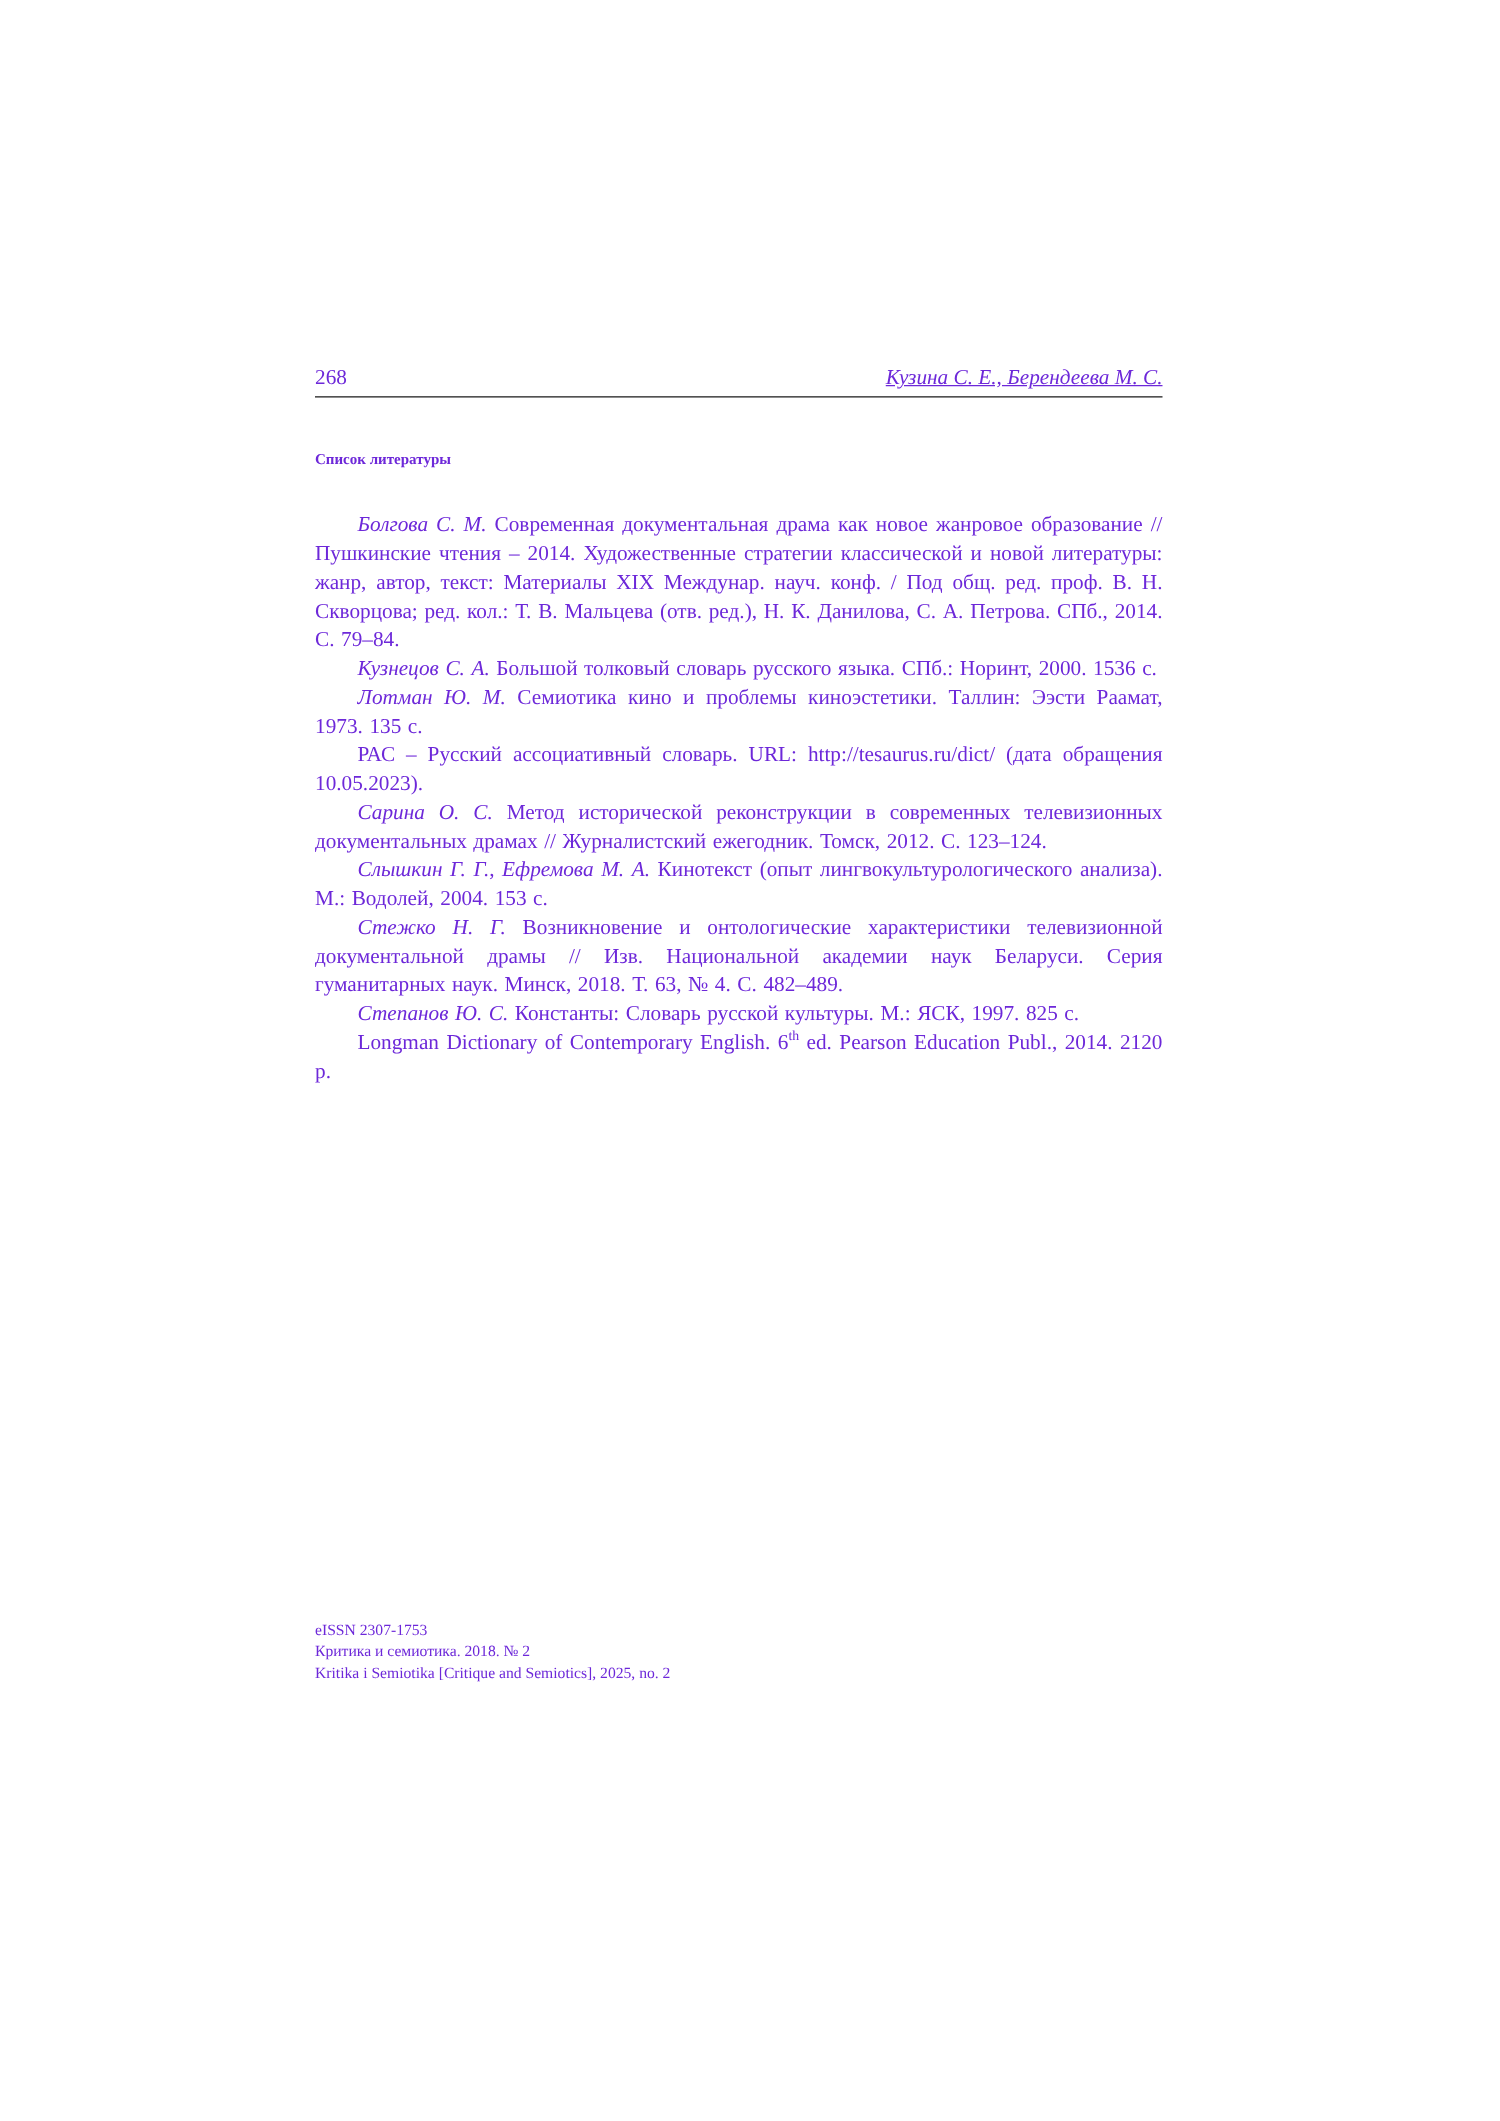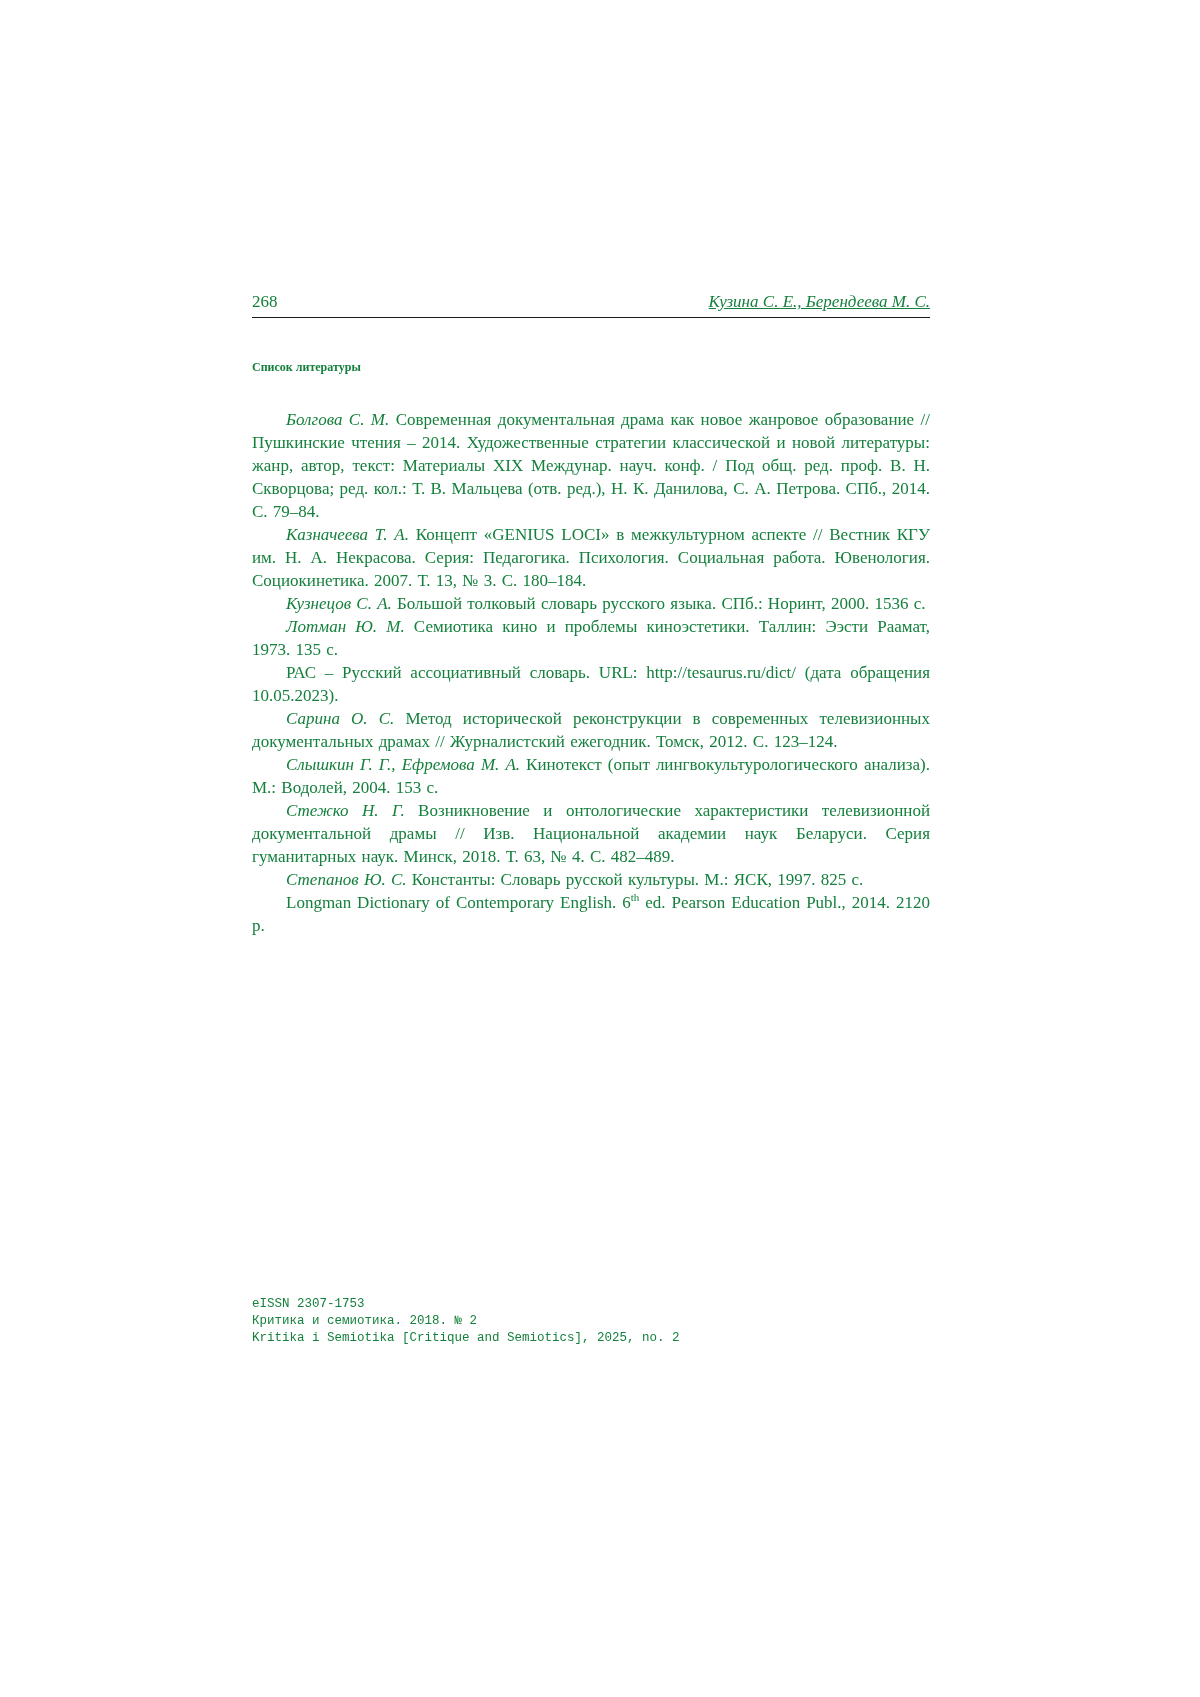--- a/index.html
+++ b/index.html
@@ -5,21 +5,21 @@
   html, body {
     margin: 0;
     padding: 0;
     background: #ffffff;
   }
   .page {
     position: relative;
     width: 1200px;
     height: 1697px;
     background: #ffffff;
-    color: #15803d;
+    color: #6d28d9;
     font-family: "Liberation Serif", "DejaVu Serif", serif;
     overflow: hidden;
   }
   .content {
     position: absolute;
     left: 252px;
     top: 292px;
     width: 678px;
   }
   .page-header {
@@ -53,39 +53,37 @@
   .refs p.ref sup {
     font-size: 11px;
     line-height: 0;
   }
   .page-footer {
     position: absolute;
     left: 252px;
     top: 1296px;
     font-size: 12.5px;
     line-height: 17px;
-    font-family: Liberation Mono, monospace;
   }
 </style>
 </head>
 <body>
 
 <div class="page">
   <div class="content">
 
     <header class="page-header">
       <span class="page-num">268</span>
       <span class="running-head">Кузина С. Е., Берендеева М. С.</span>
     </header>
 
     <h1 class="section-title">Список литературы</h1>
 
     <main class="refs">
         <p class="ref"><i>Болгова С. М. </i>Современная документальная драма как новое жанровое образование // Пушкинские чтения – 2014. Художественные стратегии классической и новой литературы: жанр, автор, текст: Материалы XIX Междунар. науч. конф. / Под общ. ред. проф. В. Н. Скворцова; ред. кол.: Т. В. Мальцева (отв. ред.), Н. К. Данилова, С. А. Петрова. СПб., 2014. С. 79–84.</p>
-        <p class="ref"><i>Казначеева Т. А. </i>Концепт «GENIUS LOCI» в межкультурном аспекте // Вестник КГУ им. Н. А. Некрасова. Серия: Педагогика. Психология. Социальная работа. Ювенология. Социокинетика. 2007. Т. 13, № 3. С. 180–184.</p>
         <p class="ref"><i>Кузнецов С. А. </i>Большой толковый словарь русского языка. СПб.: Норинт, 2000. 1536 с.</p>
         <p class="ref"><i>Лотман Ю. М. </i>Семиотика кино и проблемы киноэстетики. Таллин: Ээсти Раамат, 1973. 135 с.</p>
         <p class="ref">РАС – Русский ассоциативный словарь. URL: http://tesaurus.ru/dict/ (дата обращения 10.05.2023).</p>
         <p class="ref"><i>Сарина О. С. </i>Метод исторической реконструкции в современных телевизионных документальных драмах // Журналистский ежегодник. Томск, 2012. С. 123–124.</p>
         <p class="ref"><i>Слышкин Г. Г., Ефремова М. А. </i>Кинотекст (опыт лингвокультурологического анализа). М.: Водолей, 2004. 153 с.</p>
         <p class="ref"><i>Стежко Н. Г. </i>Возникновение и онтологические характеристики телевизионной документальной драмы // Изв. Национальной академии наук Беларуси. Серия гуманитарных наук. Минск, 2018. Т. 63, № 4. С. 482–489.</p>
         <p class="ref"><i>Степанов Ю. С. </i>Константы: Словарь русской культуры. М.: ЯСК, 1997. 825 с.</p>
         <p class="ref">Longman Dictionary of Contemporary English. 6<sup>th</sup> ed. Pearson Education Publ., 2014. 2120 p.</p>
       </main>
 

